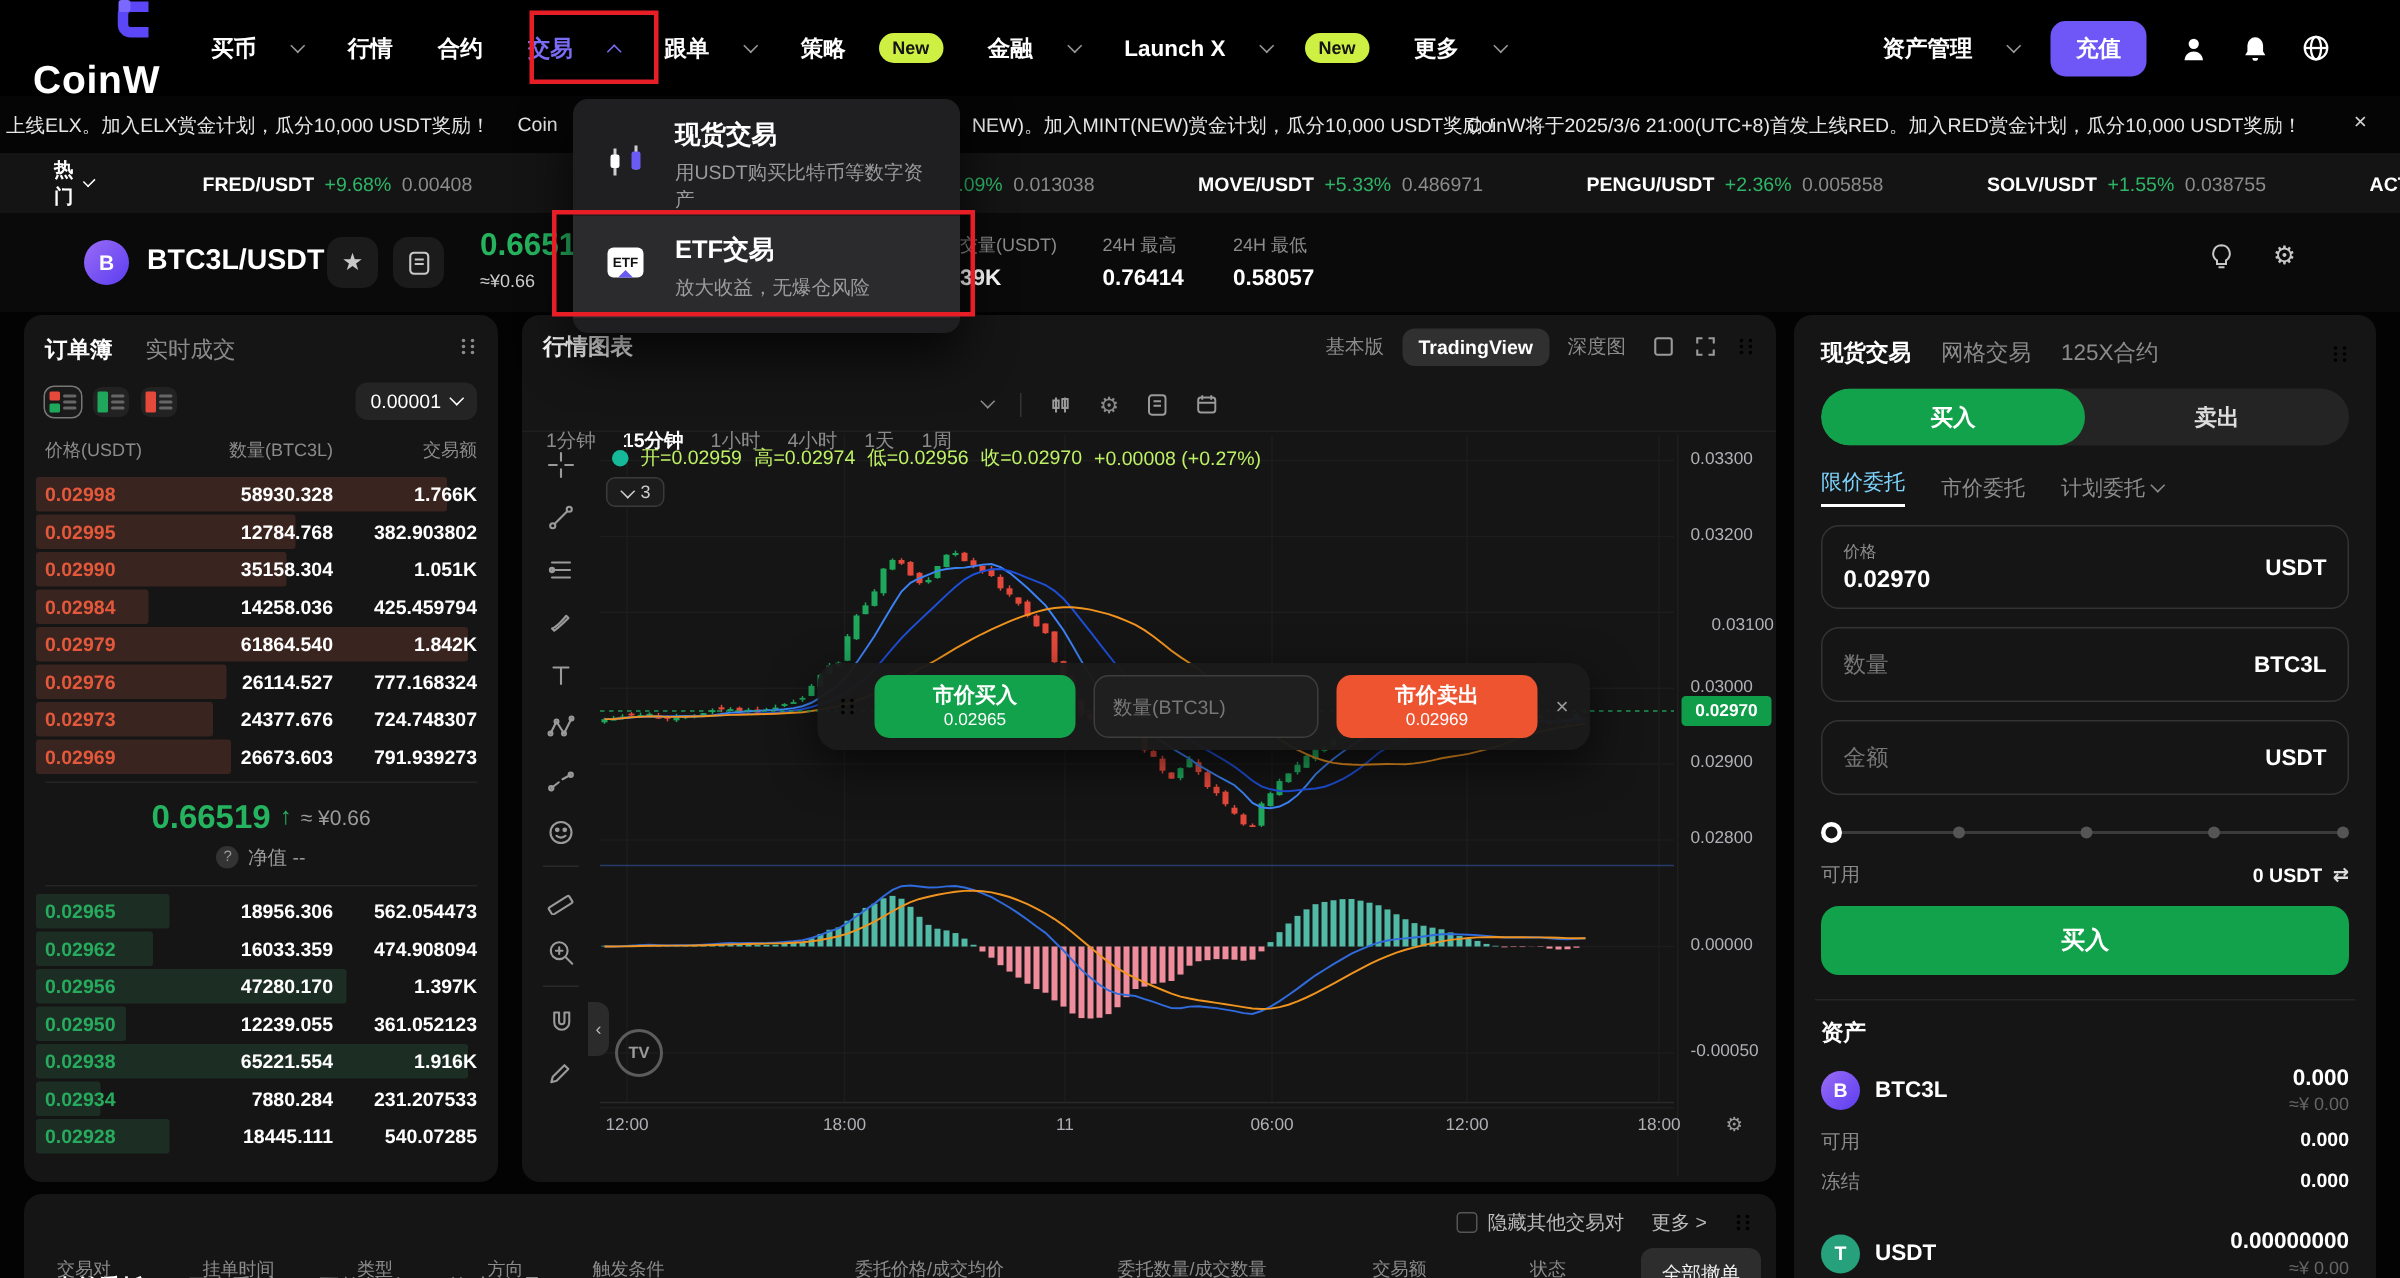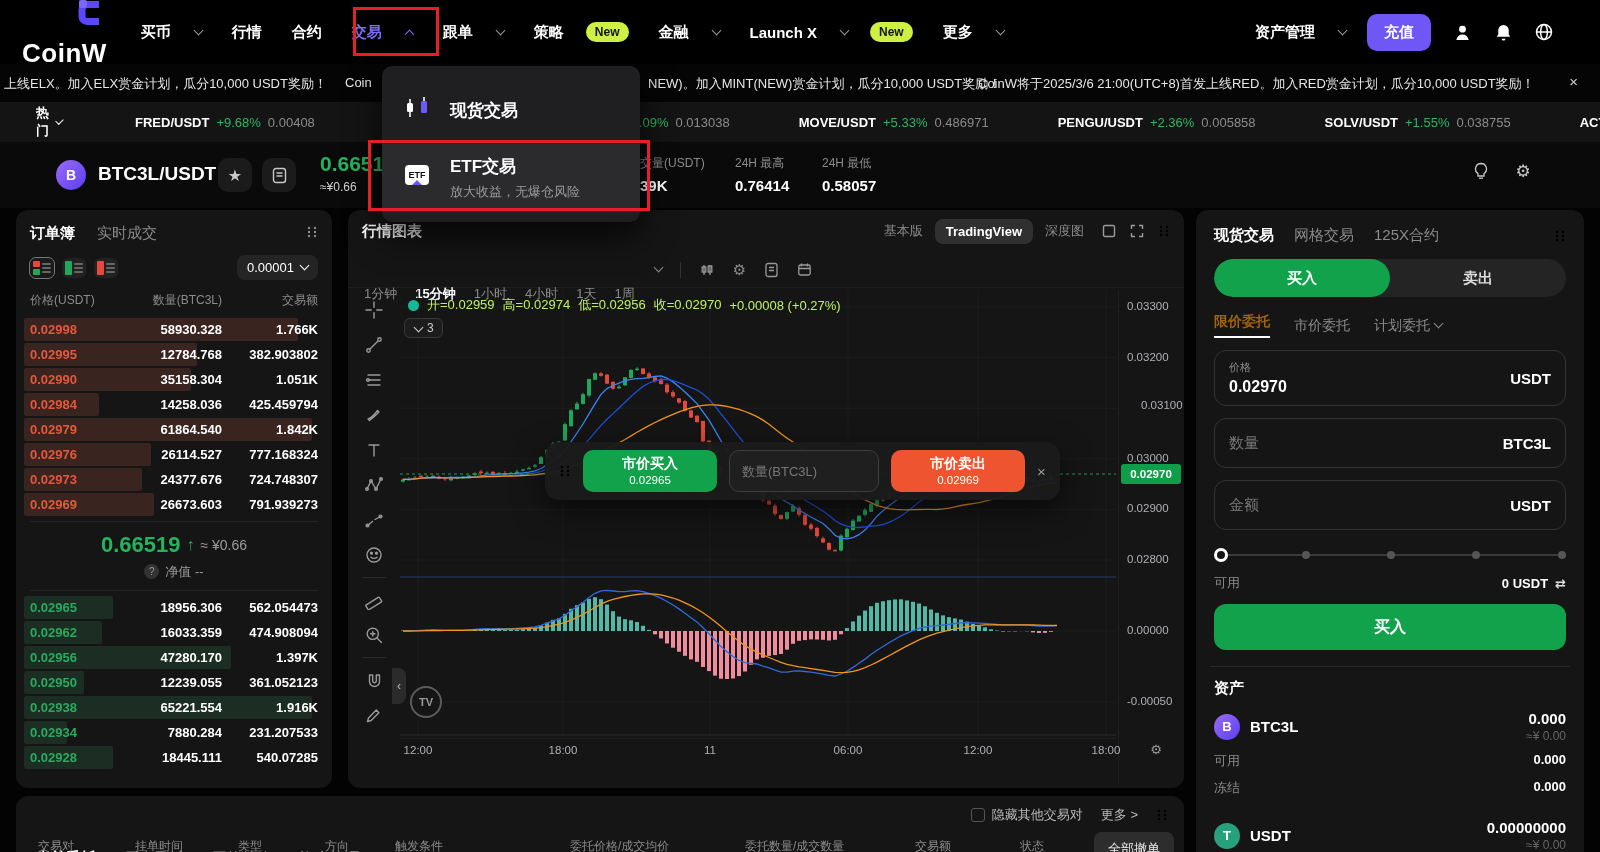--- a/index.html
+++ b/index.html
@@ -120,21 +120,21 @@
   #fw-qty::placeholder { color:#777; }
   
   #tpanel { left:1196px; top:210px; width:388px; height:700px; padding:16px 18px; }
   #tp-tabs { display:flex; gap:20px; font-size:15px; align-items:center; }
   .tp-tab { color:#8b8b8b; cursor:pointer; } .tp-tab.act { color:#fff; font-weight:800; }
   #side-seg { margin-top:14px; height:38px; background:#242424; border-radius:19px; display:flex; overflow:hidden; }
   #side-buy { flex:1; background:#12a24b; border-radius:19px; font-size:15px; font-weight:800; display:flex; align-items:center; justify-content:center; cursor:pointer; }
   #side-sell { flex:1; color:#ddd; font-size:15px; font-weight:700; display:flex; align-items:center; justify-content:center; cursor:pointer; }
   #order-tabs { display:flex; gap:24px; margin-top:16px; font-size:14px; }
   .ot { color:#8b8b8b; cursor:pointer; display:flex; align-items:center; gap:3px; }
-  .ot.act { color:#a16207; font-weight:700; border-bottom:2px solid #fff; padding-bottom:5px; }
+  .ot.act { color:#7dd3fc; font-weight:400; border-bottom:2px solid #fff; padding-bottom:5px; }
   .inbox { margin-top:12px; border:1px solid #333; border-radius:12px; padding:8px 14px; display:flex; align-items:center; }
   .inbox .lab { font-size:11px; color:#8b8b8b; }
   .inbox .val { font-size:16px; font-weight:700; margin-top:3px; }
   .inbox .ph { font-size:15px; color:#777; }
   .inbox .unit { margin-left:auto; font-size:15px; font-weight:700; }
   #slider { margin-top:18px; position:relative; height:14px; }
   #slider .rail { position:absolute; left:6px; right:6px; top:6px; height:2px; background:#3a3a3a; }
   #slider .dot { position:absolute; top:3px; width:8px; height:8px; border-radius:50%; background:#555; }
   #slider .knob { position:absolute; left:0; top:0; width:14px; height:14px; border-radius:50%; background:#151515; border:3px solid #fff; cursor:pointer; }
   #avail-row { display:flex; margin-top:12px; font-size:13px; }
@@ -330,20 +330,21 @@
 <div id="trade-menu">
   <div id="menu-items">
       <div class="menu-it">
         <span><svg width="34" height="34" viewBox="0 0 34 34">
             <path d="M10 8v18M24 6v16" stroke="#cfcfcf" stroke-width="2"></path>
             <rect x="7" y="12" width="6" height="9" rx="1.5" fill="#fff"></rect>
             <rect x="21" y="10" width="6" height="12" rx="1.5" fill="#6b5bf5"></rect>
           </svg></span>
         <div>
           <div class="tt">现货交易</div>
+          <div class="dd">用USDT购买比特币等数字资产</div>
         </div>
       </div>
       <div class="menu-it hov">
         <span><svg width="34" height="34" viewBox="0 0 34 34">
             <rect x="5" y="6" width="24" height="20" rx="4" fill="#fff"></rect>
             <text x="17" y="19" text-anchor="middle" font-size="9" font-weight="bold" fill="#111">ETF</text>
             <path d="M12 26l5-5 5 5z" fill="#6b5bf5"></path>
           </svg></span>
         <div>
           <div class="tt">ETF交易</div>
@@ -1012,21 +1013,21 @@
           <path d="M3.0 189.4L9.0 189.3L15.0 188.8L21.0 188.2L27.0 187.9L33.0 187.5L39.0 187.7L45.0 187.7L51.0 187.4L57.0 187.3L63.0 187.4L69.0 187.2L75.0 186.9L81.0 186.0L87.0 185.1L93.0 184.7L99.0 184.2L105.0 183.9L111.0 183.6L117.0 183.3L123.0 182.8L129.0 182.1L135.0 180.8L141.0 178.5L147.0 174.9L153.0 170.8L159.0 166.5L165.0 160.0L171.0 151.8L177.0 143.0L183.0 134.0L189.0 123.9L195.0 113.8L201.0 104.4L207.0 98.6L213.0 95.5L219.0 93.1L225.0 90.6L231.0 89.3L237.0 88.7L243.0 88.4L249.0 87.5L255.0 86.4L261.0 86.0L267.0 88.1L273.0 91.9L279.0 96.8L285.0 102.0L291.0 107.8L297.0 113.6L303.0 121.8L309.0 130.2L315.0 140.3L321.0 150.8L327.0 160.6L333.0 170.5L339.0 180.0L345.0 186.5L351.0 190.8L357.0 193.4L363.0 196.9L369.0 200.5L375.0 204.4L381.0 208.7L387.0 212.3L393.0 215.8L399.0 220.1L405.0 223.5L411.0 227.0L417.0 230.2L423.0 233.5L429.0 238.9L435.0 245.3L441.0 248.3L447.0 248.8L453.0 247.7L459.0 244.7L465.0 240.1L471.0 233.6L477.0 226.2L483.0 220.8L489.0 215.8L495.0 211.3L501.0 207.0L507.0 203.5L513.0 200.5L519.0 197.9L525.0 195.8L531.0 194.4L537.0 193.9L543.0 193.6L549.0 193.0L555.0 192.4L561.0 191.8L567.0 191.4L573.0 191.0L579.0 190.5L585.0 190.1L591.0 190.5L597.0 191.1L603.0 192.1L609.0 192.0L615.0 191.8L621.0 191.2L627.0 191.0L633.0 190.8L639.0 190.6L645.0 190.1L651.0 189.5L657.0 188.8" fill="none" stroke="#3c83f6" stroke-width="1.3"></path>
           <path d="M3.0 189.4L9.0 189.3L15.0 188.8L21.0 188.2L27.0 187.9L33.0 187.5L39.0 187.7L45.0 187.9L51.0 187.9L57.0 187.8L63.0 187.7L69.0 187.5L75.0 187.2L81.0 186.9L87.0 186.4L93.0 186.1L99.0 185.8L105.0 185.7L111.0 185.4L117.0 185.1L123.0 184.4L129.0 183.6L135.0 182.8L141.0 181.3L147.0 179.4L153.0 177.2L159.0 174.9L165.0 171.4L171.0 167.0L177.0 161.9L183.0 156.3L189.0 149.4L195.0 142.3L201.0 135.4L207.0 129.3L213.0 123.6L219.0 118.0L225.0 112.3L231.0 106.6L237.0 101.2L243.0 96.4L249.0 93.0L255.0 90.9L261.0 89.5L267.0 89.4L273.0 90.6L279.0 92.7L285.0 95.2L291.0 97.6L297.0 100.0L303.0 103.9L309.0 109.2L315.0 116.1L321.0 123.8L327.0 131.3L333.0 139.1L339.0 146.8L345.0 154.2L351.0 160.5L357.0 166.9L363.0 173.8L369.0 180.6L375.0 187.4L381.0 194.4L387.0 199.4L393.0 203.3L399.0 206.7L405.0 210.2L411.0 213.8L417.0 217.3L423.0 221.1L429.0 225.6L435.0 230.5L441.0 234.2L447.0 236.2L453.0 237.3L459.0 237.5L465.0 236.8L471.0 236.2L477.0 235.7L483.0 234.5L489.0 232.3L495.0 229.5L501.0 225.9L507.0 221.8L513.0 217.0L519.0 212.0L525.0 208.3L531.0 205.1L537.0 202.6L543.0 200.3L549.0 198.2L555.0 196.4L561.0 194.9L567.0 193.6L573.0 192.7L579.0 192.2L585.0 191.8L591.0 191.7L597.0 191.8L603.0 191.9L609.0 191.7L615.0 191.4L621.0 190.9L627.0 190.5L633.0 190.6L639.0 190.9L645.0 191.1L651.0 190.8L657.0 190.3" fill="none" stroke="#1d4fd8" stroke-width="1.3"></path>
           <path d="M3.0 189.4L9.0 189.3L15.0 188.8L21.0 188.2L27.0 187.9L33.0 187.5L39.0 187.7L45.0 187.9L51.0 187.9L57.0 187.8L63.0 187.7L69.0 187.5L75.0 187.2L81.0 186.9L87.0 186.6L93.0 186.5L99.0 186.3L105.0 186.2L111.0 186.0L117.0 185.8L123.0 185.5L129.0 185.2L135.0 184.8L141.0 184.0L147.0 183.1L153.0 181.9L159.0 180.8L165.0 179.2L171.0 177.1L177.0 175.0L183.0 172.2L189.0 168.8L195.0 165.3L201.0 162.0L207.0 158.9L213.0 156.0L219.0 152.9L225.0 149.5L231.0 145.9L237.0 142.3L243.0 138.9L249.0 135.6L255.0 132.5L261.0 129.6L267.0 126.9L273.0 124.3L279.0 121.9L285.0 119.8L291.0 117.9L297.0 116.3L303.0 115.3L309.0 114.8L315.0 114.8L321.0 115.5L327.0 116.4L333.0 117.9L339.0 119.4L345.0 121.5L351.0 123.9L357.0 126.6L363.0 130.1L369.0 134.3L375.0 139.0L381.0 143.8L387.0 148.1L393.0 152.0L399.0 156.2L405.0 161.2L411.0 166.4L417.0 172.0L423.0 177.6L429.0 183.4L435.0 189.0L441.0 194.1L447.0 198.6L453.0 202.8L459.0 206.6L465.0 209.9L471.0 212.7L477.0 215.3L483.0 217.2L489.0 218.6L495.0 219.3L501.0 219.7L507.0 219.9L513.0 219.7L519.0 219.5L525.0 219.3L531.0 219.4L537.0 219.5L543.0 218.9L549.0 218.1L555.0 216.9L561.0 215.5L567.0 214.5L573.0 213.6L579.0 212.6L585.0 211.1L591.0 209.6L597.0 207.8L603.0 205.9L609.0 203.5L615.0 201.2L621.0 199.3L627.0 197.6L633.0 196.3L639.0 195.2L645.0 194.2L651.0 193.3L657.0 192.5" fill="none" stroke="#f0941f" stroke-width="1.3"></path>
           <line x1="0" y1="184" x2="716" y2="184" stroke="#1fa85c" stroke-dasharray="3 3" opacity="0.9"></line>
         </svg></div>
     <div id="tv-mark">TV</div>
     <div id="y-axis">
       <div id="ylabs">
           <span class="ylab" style="top: 10px;">0.03300</span>
           <span class="ylab" style="top: 60.6px;">0.03200</span>
-          <span class="ylab" style="top: 109px; padding-left: 14px;">0.03100</span>
+          <span class="ylab" style="top: 121px; padding-left: 14px;">0.03100</span>
           <span class="ylab" style="top: 161.8px;">0.03000</span>
           <span class="ylab" style="top: 212.4px;">0.02900</span>
           <span class="ylab" style="top: 263px;">0.02800</span>
           <span class="ylab" style="top: 334px;">0.00000</span>
           <span class="ylab" style="top: 405px;">-0.00050</span>
         </div>
       <div id="price-tag">0.02970</div>
     </div>
     <div id="x-axis">
         <div id="xlabs">

